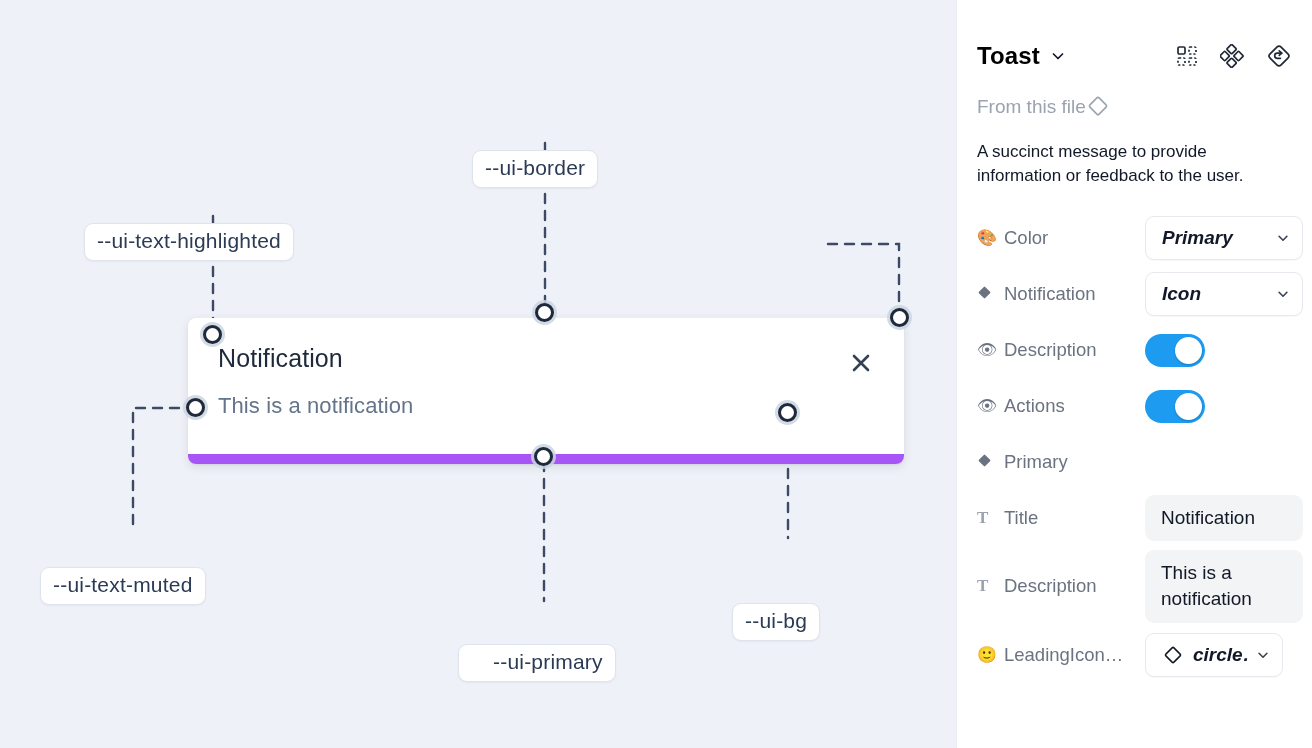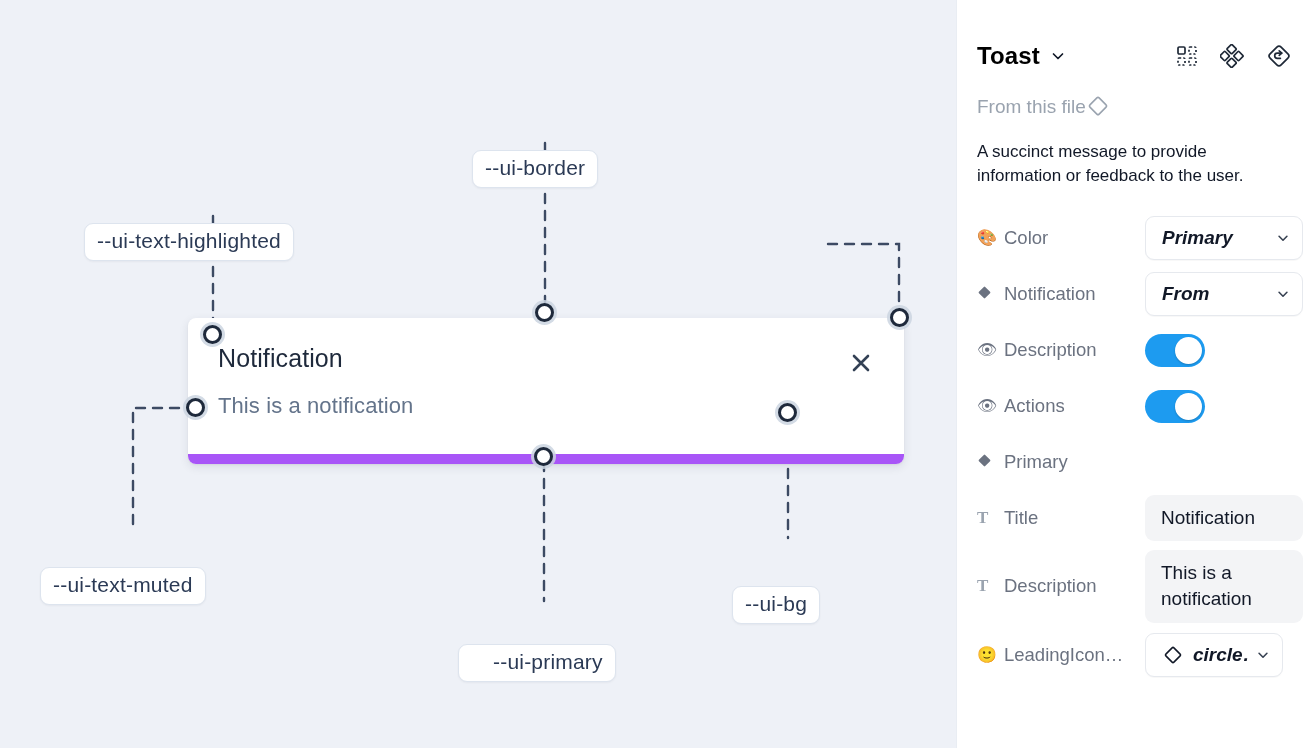--- a/index.html
+++ b/index.html
@@ -198,21 +198,21 @@
           <path d="M5 5 L19 19 M19 5 L5 19"></path>
         </svg>
       </div>
       <div id="toast-progress"></div>
     </div>
 
     <div class="pill" style="left:84px; top:180px;">--ui-text-highlighted</div>
     <div class="pill" style="left:472px; top:107px;">--ui-border</div>
     <div class="pill" style="left:40px; top:524px;">--ui-text-muted</div>
     <div class="pill" style="left:458px; top:601px;padding-left:34px;">--ui-primary</div>
-    <div class="pill" style="left:732px; top:543px;">--ui-bg</div>
+    <div class="pill" style="left:732px; top:560px;">--ui-bg</div>
 
     <div class="dot" style="left:203px; top:325px;"></div>
     <div class="dot" style="left:535px; top:303px;"></div>
     <div class="dot" style="left:890px; top:308px;"></div>
     <div class="dot" style="left:186px; top:398px;"></div>
     <div class="dot" style="left:534px; top:447px;"></div>
     <div class="dot" style="left:778px; top:403px;"></div>
   </div>
 
   <div id="panel">
@@ -286,21 +286,21 @@
         <div class="prop-label">
           <span class="prop-emoji">
             <svg width="15" height="15" viewBox="0 0 16 16">
                 <rect x="3.3" y="3.3" width="9.4" height="9.4" rx="1" transform="rotate(45 8 8)" fill="#6b7280"></rect>
               </svg>
           </span>
           <span>Notification</span>
         </div>
         <div class="prop-ctrl">
           <div class="select">
-            <span class="sv">From</span>
+            <span class="sv">Icon</span>
             <span class="caret">
               <svg width="14" height="14" viewBox="0 0 16 16" fill="none" stroke="#374151" stroke-width="1.8" stroke-linecap="round" stroke-linejoin="round">
                   <path d="M3.5 6 L8 10.5 L12.5 6"></path>
                 </svg>
             </span>
           </div>
         </div>
       </div>
 
       <div class="prop-row">

